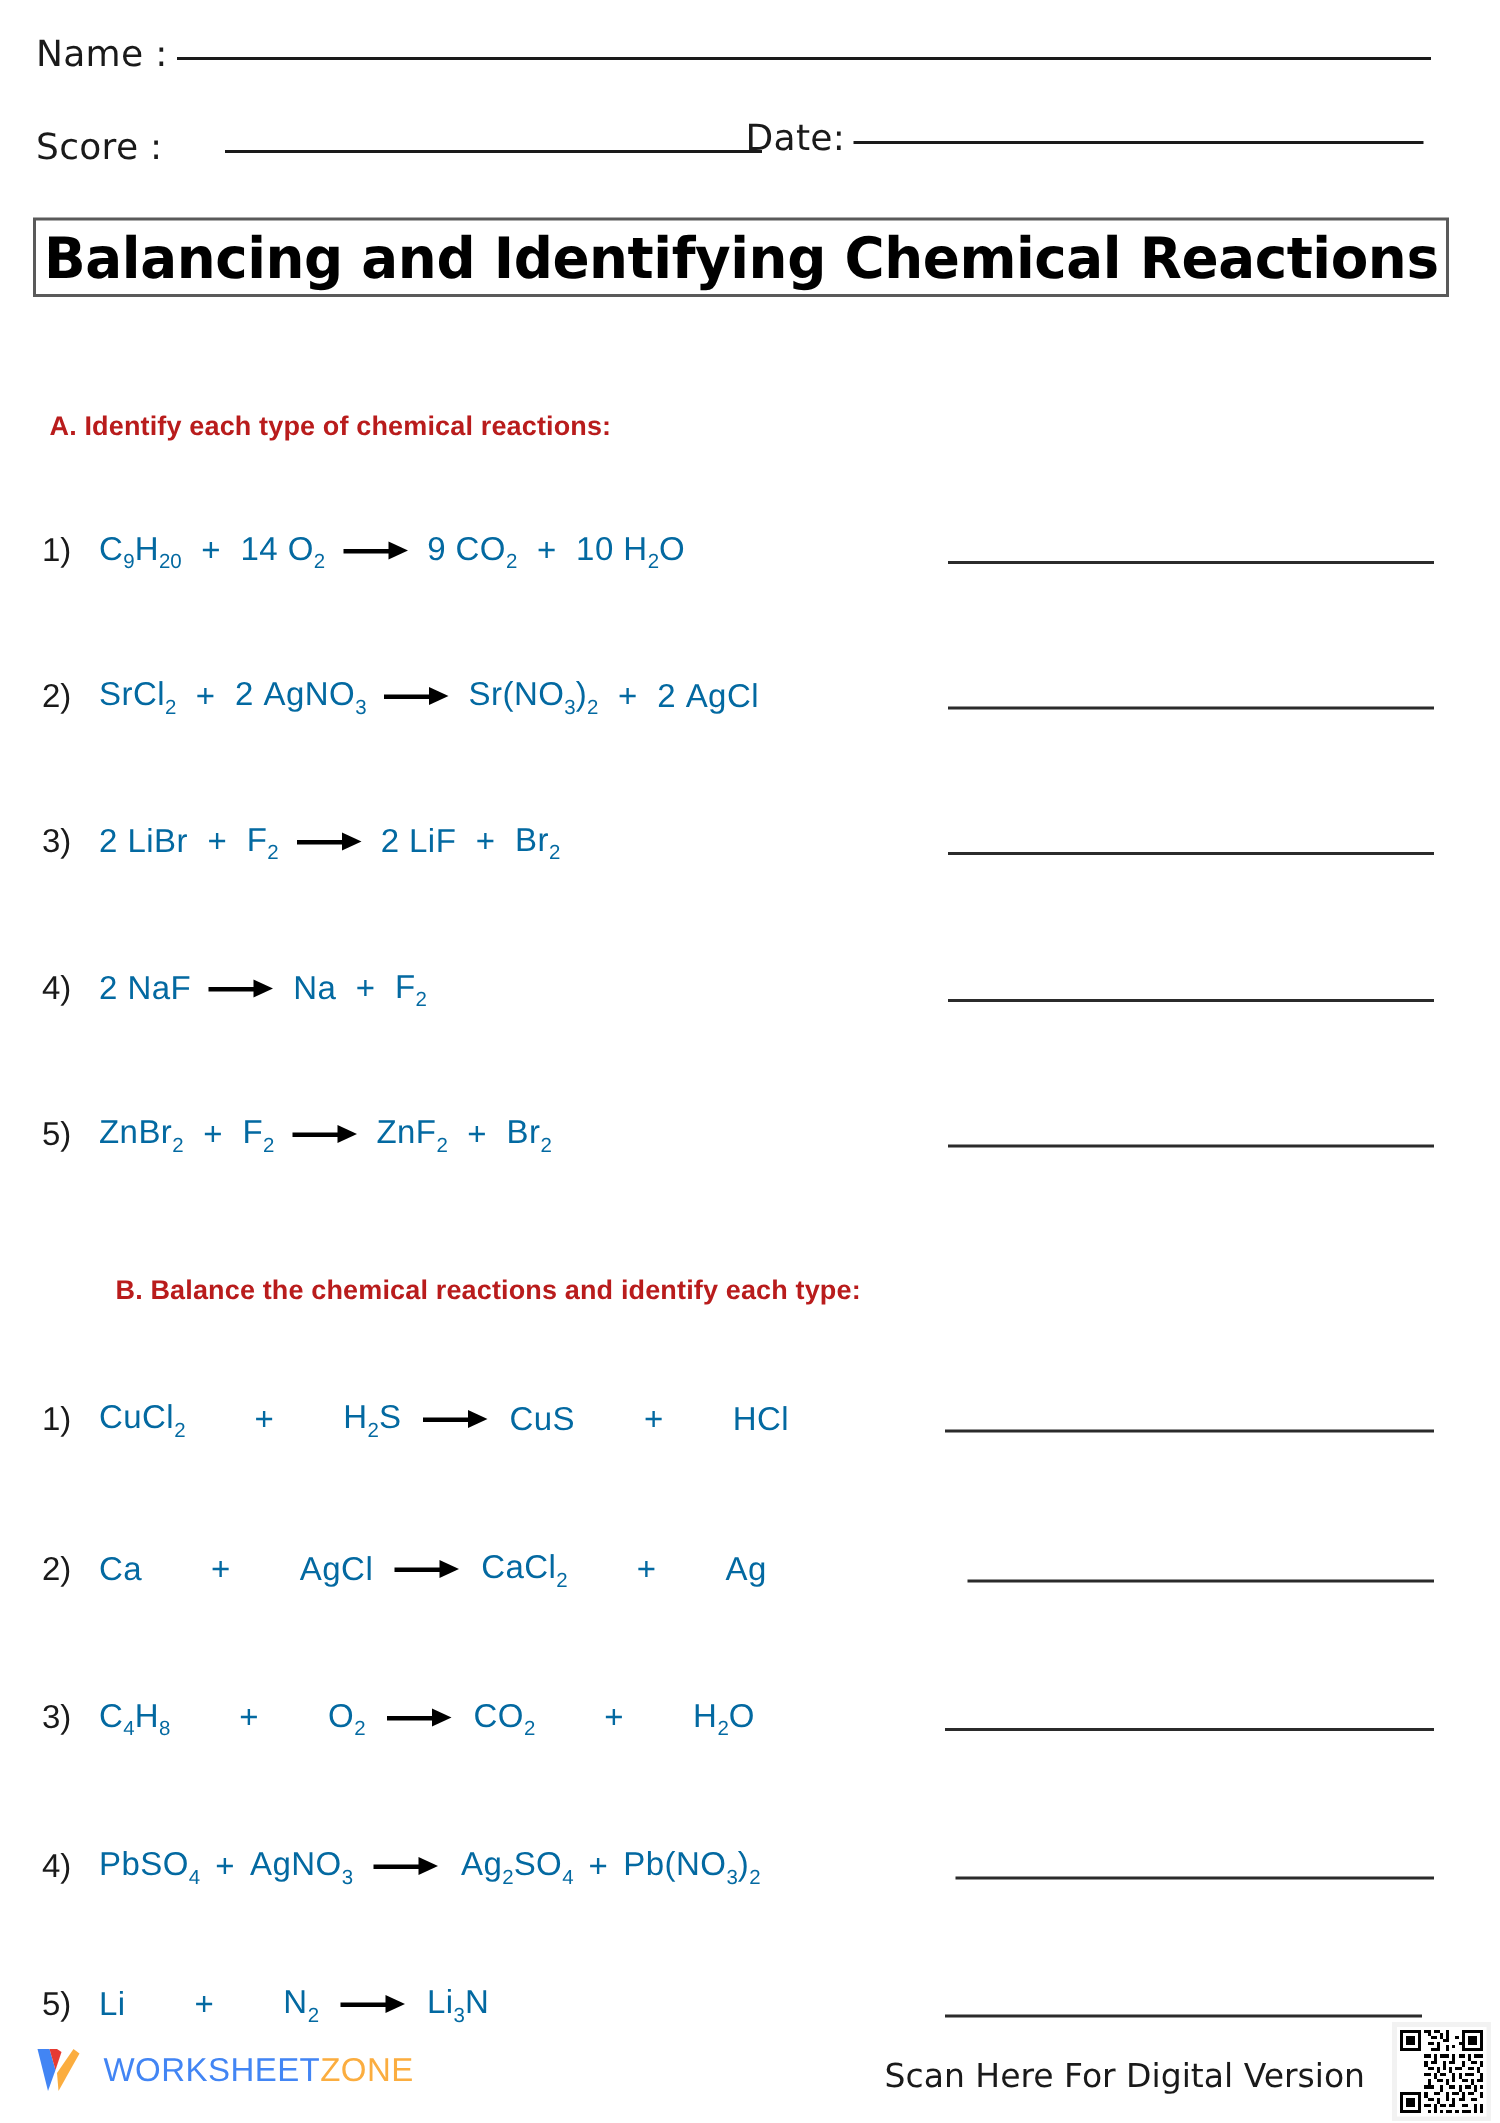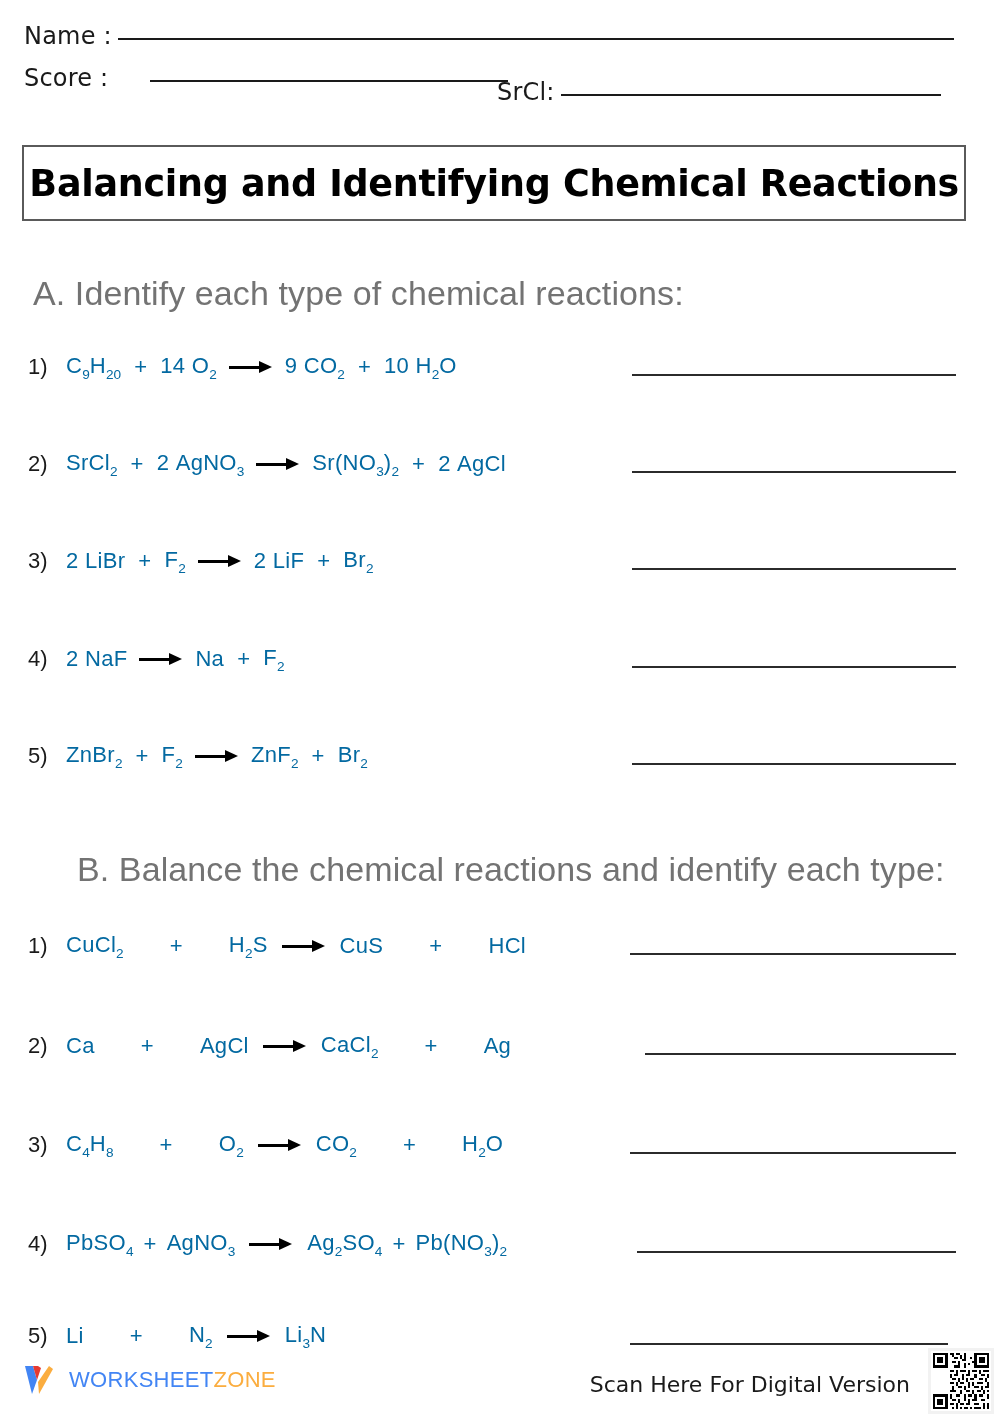--- a/index.html
+++ b/index.html
@@ -35,33 +35,33 @@
     display: inline-block;
     border-bottom: 2.5px solid #1a1a1a;
     margin-left: 6px;
     position: relative;
     top: -4px;
   }
 
   #name-row   { left: 24px; top: 22px; }
   #name-rule  { width: 836px; }
 
-  #score-row  { left: 24px; top: 64px; gap: 36px; }
+  #score-row  { left: 24px; top: 84px; gap: 36px; }
   #score-rule { width: 358px; }
 
   #date-row   { left: 497px; top: 78px; }
   #date-rule  { width: 380px; }
 
   
   #title-box {
     position: absolute;
     left: 22px;
     top: 145px;
     width: 944px;
-    height: 76px;
+    height: 53px;
     border: 2px solid #5a5a5a;
     box-sizing: border-box;
     display: flex;
     align-items: center;
     justify-content: center;
     background: #ffffff;
   }
   #title-text {
     font-family: "DejaVu Sans", sans-serif;
     font-weight: 700;
@@ -69,23 +69,23 @@
     letter-spacing: -0.3px;
     color: #000000;
     transform: scaleX(0.96);
     transform-origin: center;
     white-space: nowrap;
   }
 
   
   .section-heading {
     position: absolute;
-    font-size: 34px;
-    font-weight: 400;
-    color: #737373;
+    font-size: 18px;
+    font-weight: 700;
+    color: #b91c1c;
     white-space: nowrap;
     letter-spacing: 0.1px;
   }
   #section-a-heading { left: 33px; top: 274px; }
   #section-b-heading { left: 33px; top: 850px; margin-left: 44px; }
 
   
   .eq-row {
     position: absolute;
     left: 28px;
@@ -213,21 +213,21 @@
   <span class="field-label">Name :</span>
   <span class="field-rule" id="name-rule"></span>
 </div>
 
 <div class="field-row" id="score-row">
   <span class="field-label">Score :</span>
   <span class="field-rule" id="score-rule"></span>
 </div>
 
 <div class="field-row" id="date-row">
-  <span class="field-label">SrCl:</span>
+  <span class="field-label">Date:</span>
   <span class="field-rule" id="date-rule"></span>
 </div>
 
 <div id="title-box">
   <span id="title-text">Balancing and Identifying Chemical Reactions</span>
 </div>
 
 <div class="section-heading" id="section-a-heading">A. Identify each type of chemical reactions:</div>
 
 <div class="eq-row sec-a" style="top: 344px;">

